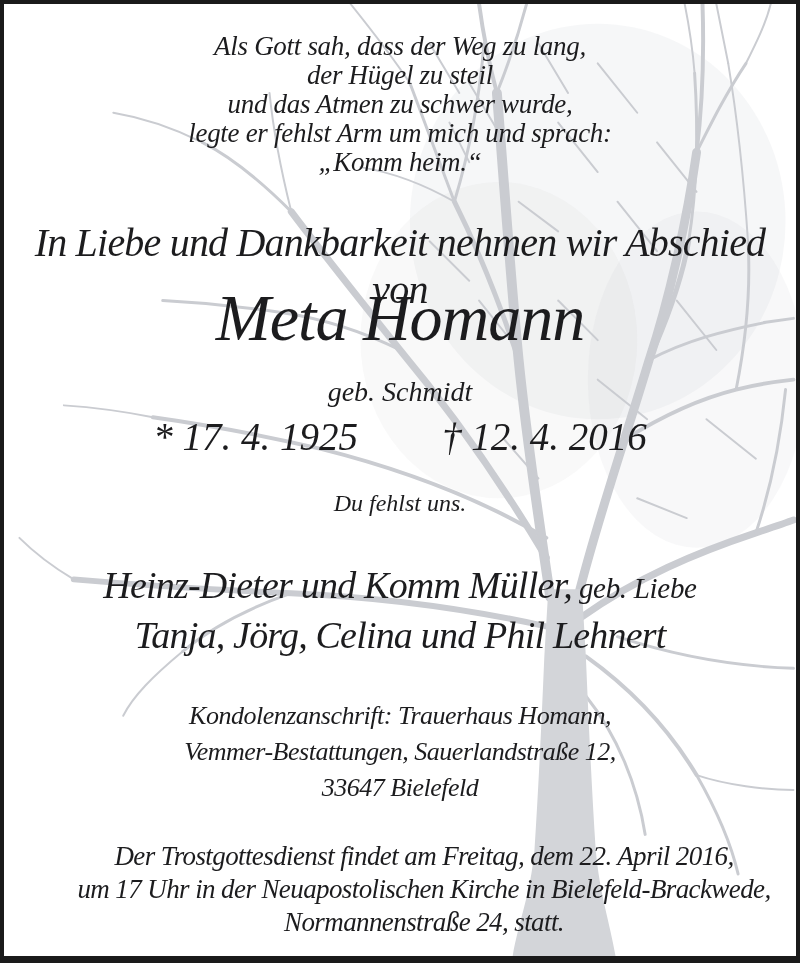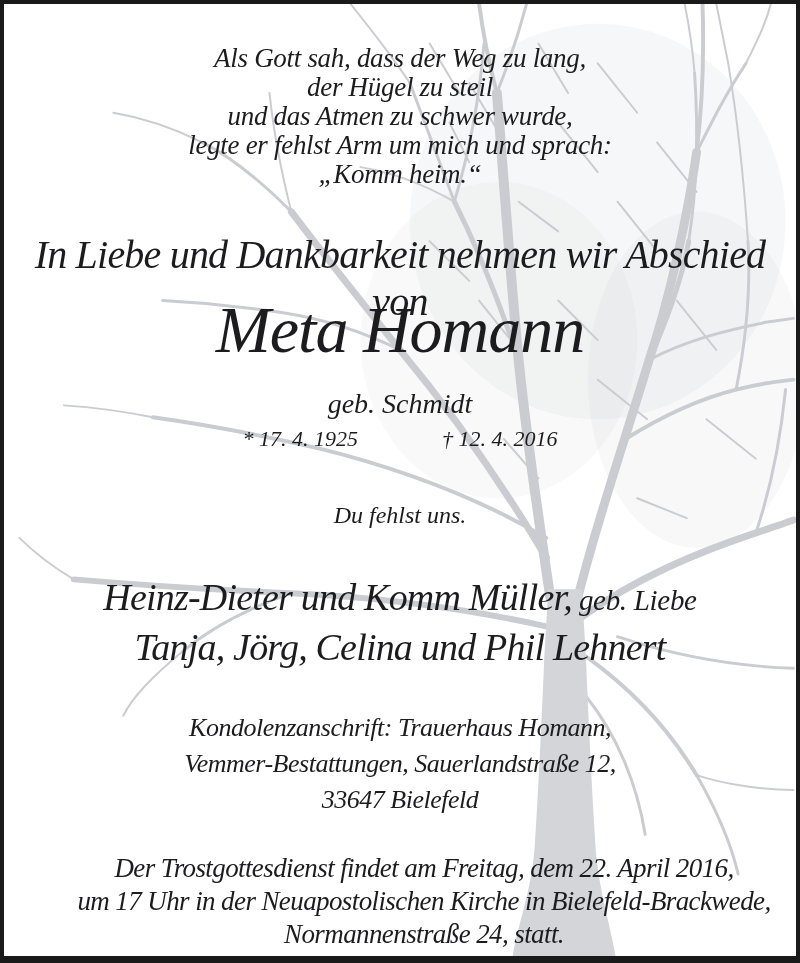--- a/index.html
+++ b/index.html
@@ -21,26 +21,26 @@
     border-bottom:7px solid var(--frame);
     overflow:hidden;
     font-family:"Liberation Serif","DejaVu Serif",serif;
     font-style:italic;
     color:var(--ink);
   }
   .tree{
     position:absolute;inset:0;width:100%;height:100%;
     pointer-events:none;
   }
-  .layer{position:absolute;left:0;right:0;text-align:center;z-index:2;margin-top:12px;}
+  .layer{position:absolute;left:0;right:0;text-align:center;z-index:2;}
   .poem{top:28px;font-size:27px;line-height:29px;letter-spacing:-0.3px;}
   .intro{top:215px;font-size:40px;letter-spacing:-0.8px;}
   .name{top:276px;font-size:66px;letter-spacing:-1px;}
   .maiden{top:372px;font-size:28px;}
-  .dates{top:410px;font-size:22px;display:flex;justify-content:center;gap:84px;}
+  .dates{top:410px;font-size:39px;display:flex;justify-content:center;gap:84px;}
   .farewell{top:486px;font-size:24px;}
   .mourners{top:558px;font-size:38px;line-height:47px;letter-spacing:-0.8px;}
   .mourners .suffix{font-size:29px;letter-spacing:-0.3px;}
   .condolence{top:694px;font-size:26px;line-height:36px;letter-spacing:-0.5px;}
   .service{top:836px;font-size:27px;line-height:33px;letter-spacing:-0.6px;padding-left:48px;}
 </style>
 </head>
 <body>
 
 <div class="notice">

